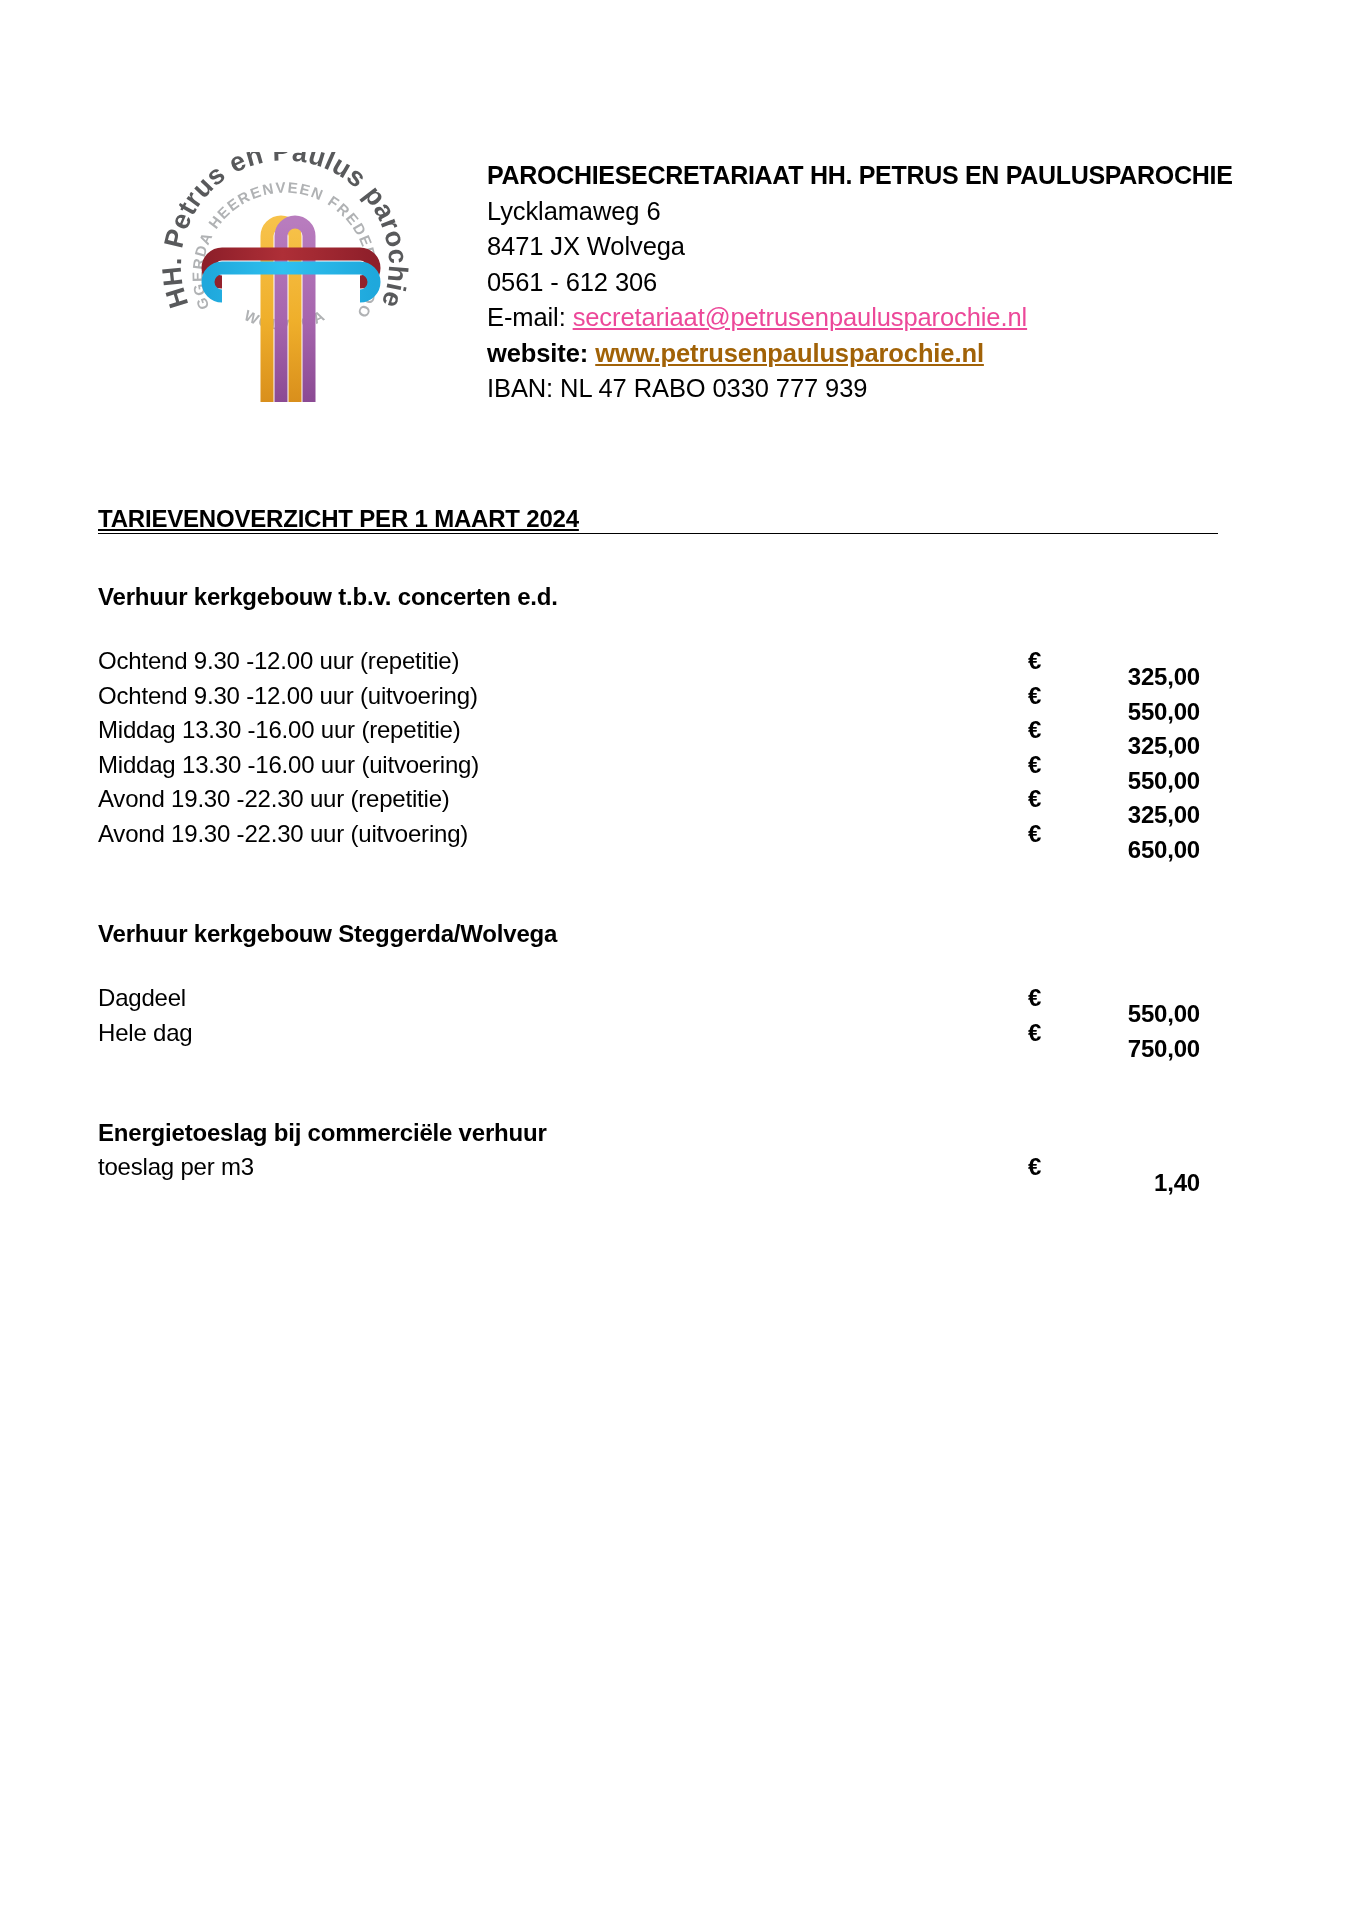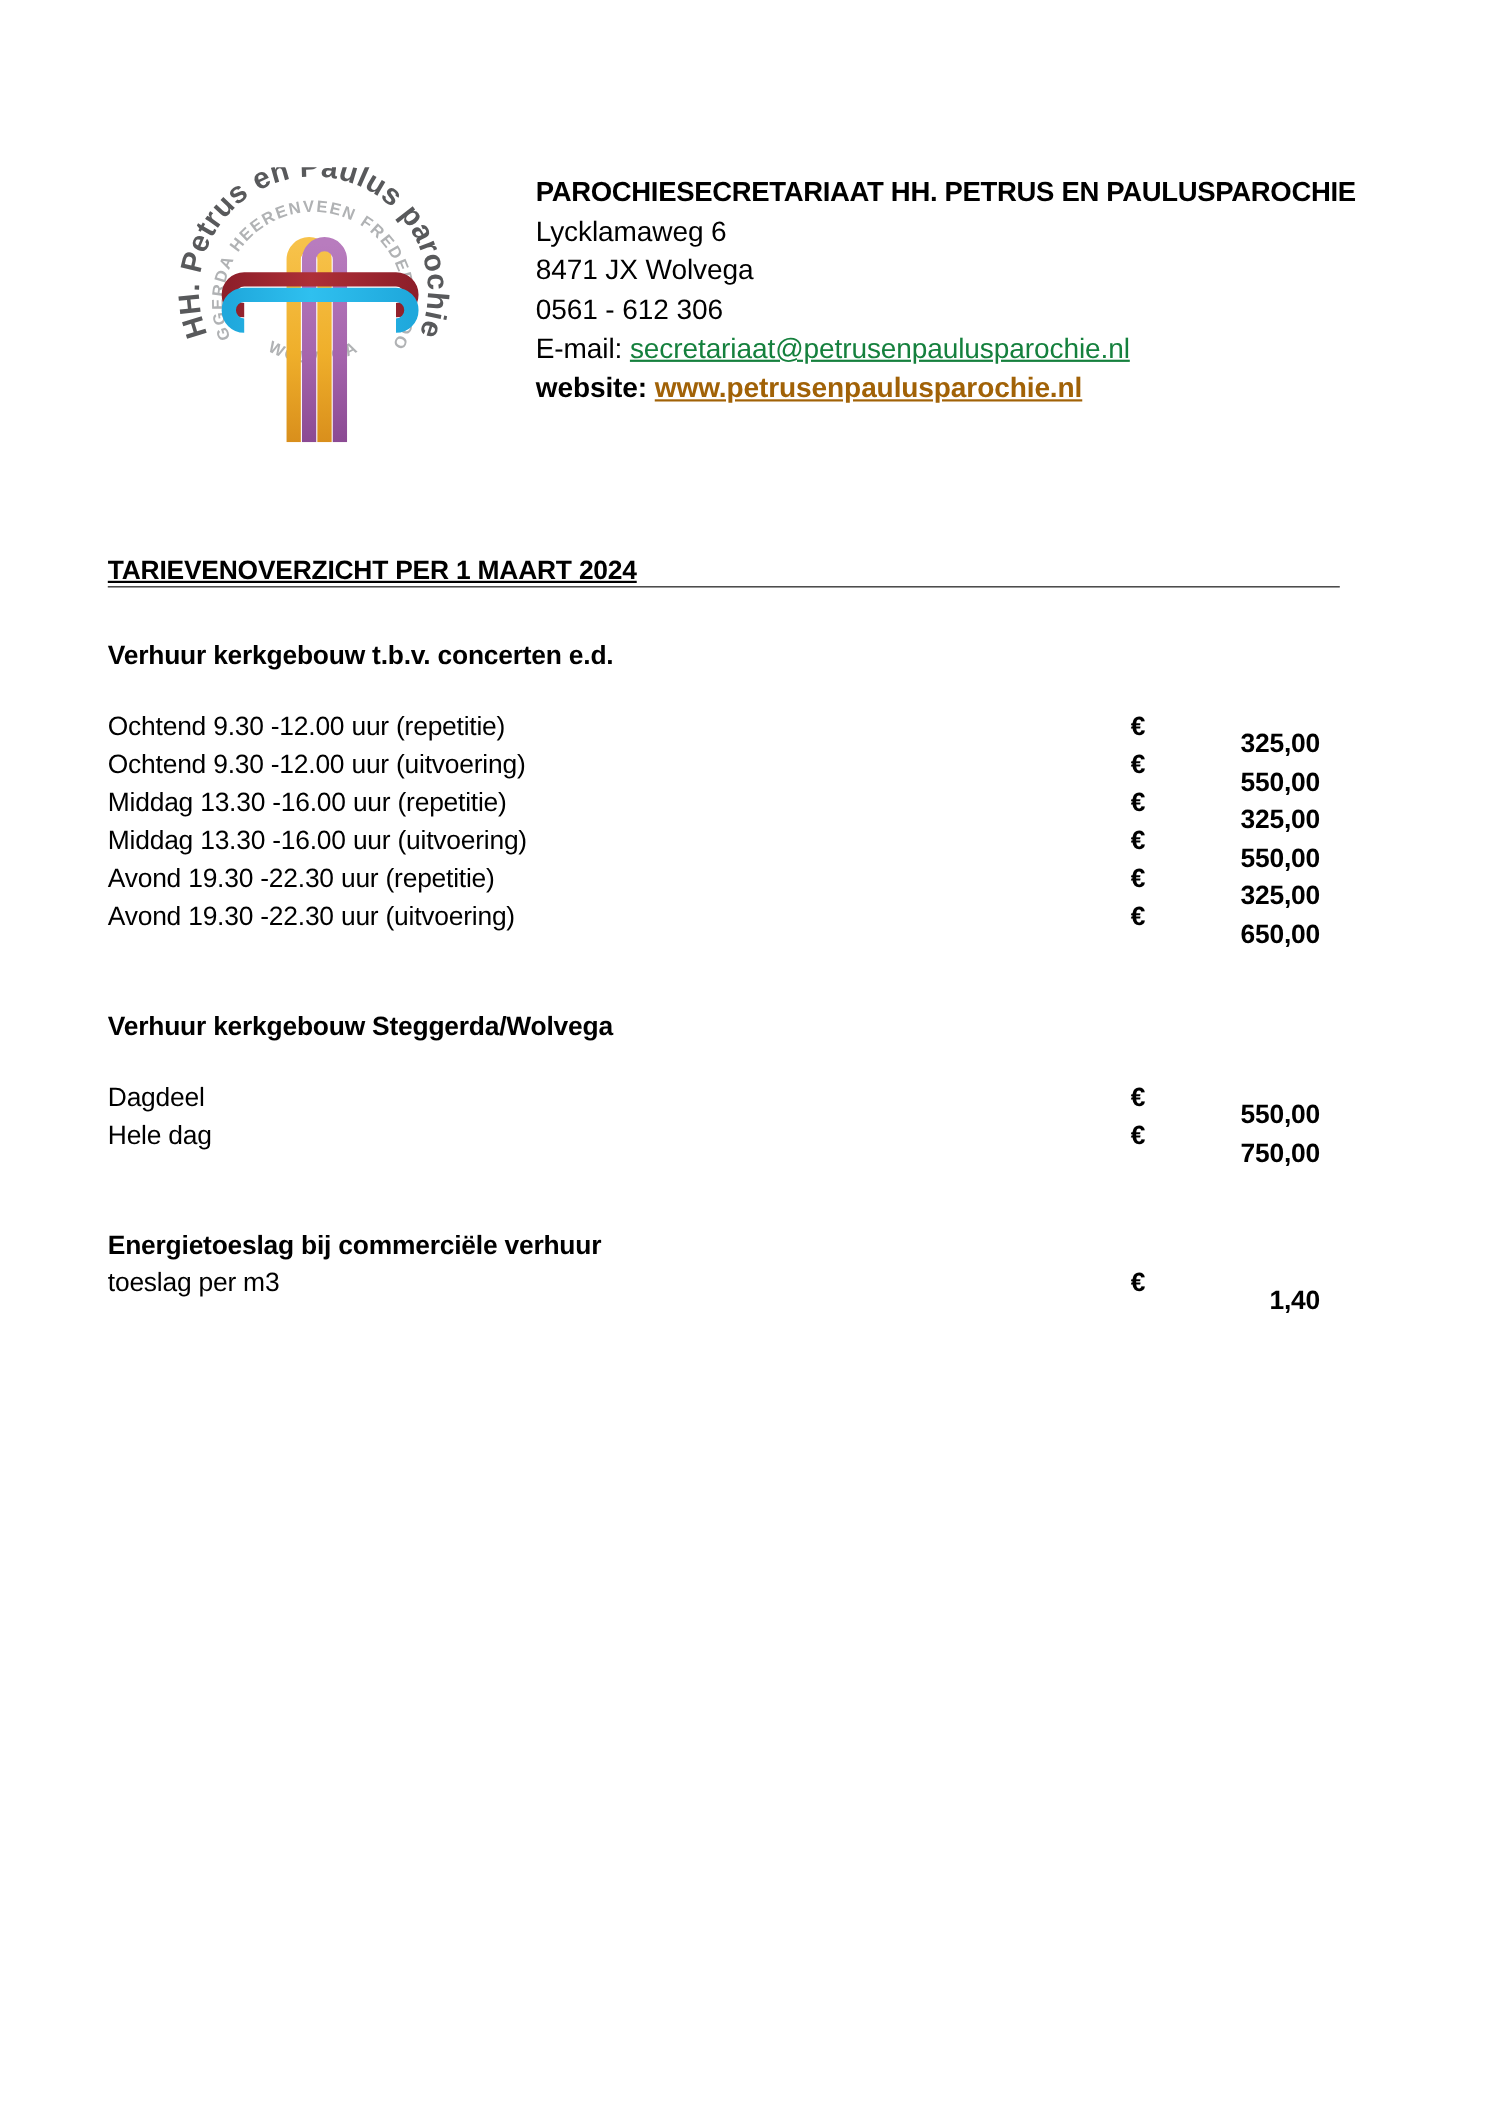--- a/index.html
+++ b/index.html
@@ -54,21 +54,21 @@
     letter-spacing: -0.1px;
     white-space: nowrap;
   }
   .addr-line.title {
     font-weight: bold;
     font-size: 25px;
     letter-spacing: -0.3px;
     text-align: right;
   }
   a.mail-link {
-    color: #15803d;
+    color: #ec4899;
     text-decoration: underline;
     font-size: 25.5px;
     text-align: center;
   }
   a.web-link {
     color: #a16207;
     text-decoration: underline;
     font-weight: bold;
     font-size: 25.5px;
   }
@@ -208,20 +208,21 @@
       </svg>
     </div>
 
     <div class="addr-block">
       <div class="addr-line title">PAROCHIESECRETARIAAT HH. PETRUS EN PAULUSPAROCHIE</div>
       <div class="addr-line">Lycklamaweg 6</div>
       <div class="addr-line">8471 JX Wolvega</div>
       <div class="addr-line">0561 - 612 306</div>
       <div class="addr-line"><span>E-mail:</span><span>&nbsp;</span><a class="mail-link" href="#">secretariaat@petrusenpaulusparochie.nl</a></div>
       <div class="addr-line"><span class="lbl-web">website:</span><span>&nbsp;</span><a class="web-link" href="#">www.petrusenpaulusparochie.nl</a></div>
+      <div class="addr-line">IBAN: NL 47 RABO 0330 777 939</div>
     </div>
   </div>
 
   <div class="doc-title-row">
     <span class="doc-title">TARIEVENOVERZICHT PER 1 MAART 2024</span>
   </div>
   <div class="title-rule"></div>
 
   <div class="content">
 

